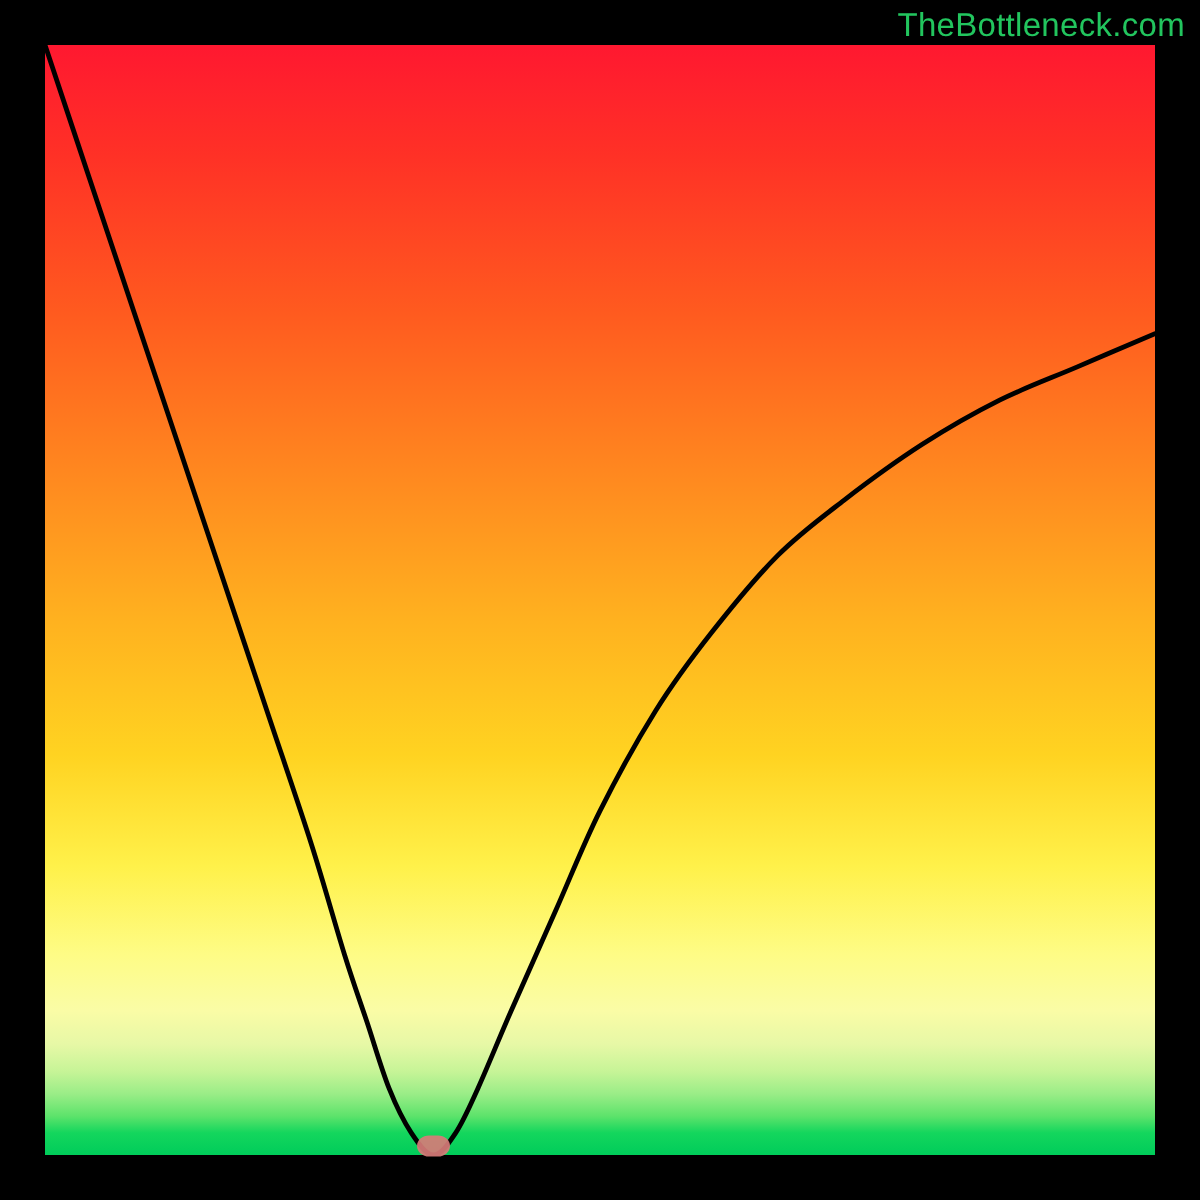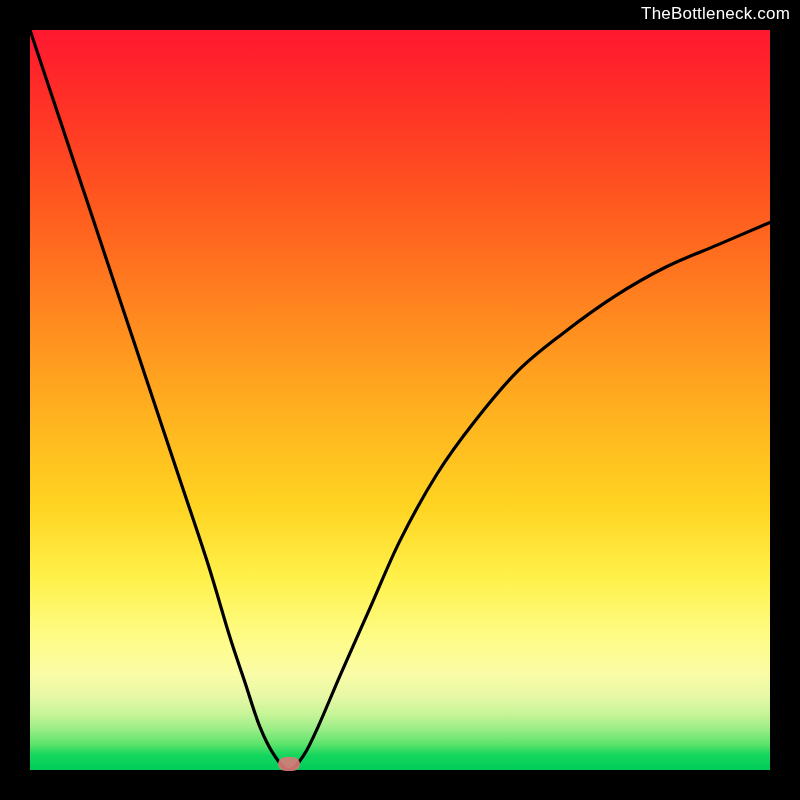--- a/index.html
+++ b/index.html
@@ -42,22 +42,22 @@
       #9aed87 94.5%,
       #5de36b 96.5%,
       #14d65d 98%,
       #00cc5a 100%
     );
   }
   .watermark {
     position: absolute;
     top: 4px;
     right: 10px;
-    color: #ffffff;
-    font-size: 17px;
+    color: #22c55e;
+    font-size: 22px;
     letter-spacing: 0.2px;
     user-select: none;
   }
   svg.curve {
     position: absolute;
     left: 0;
     top: 0;
     width: 740px;
     height: 740px;
     pointer-events: none;

